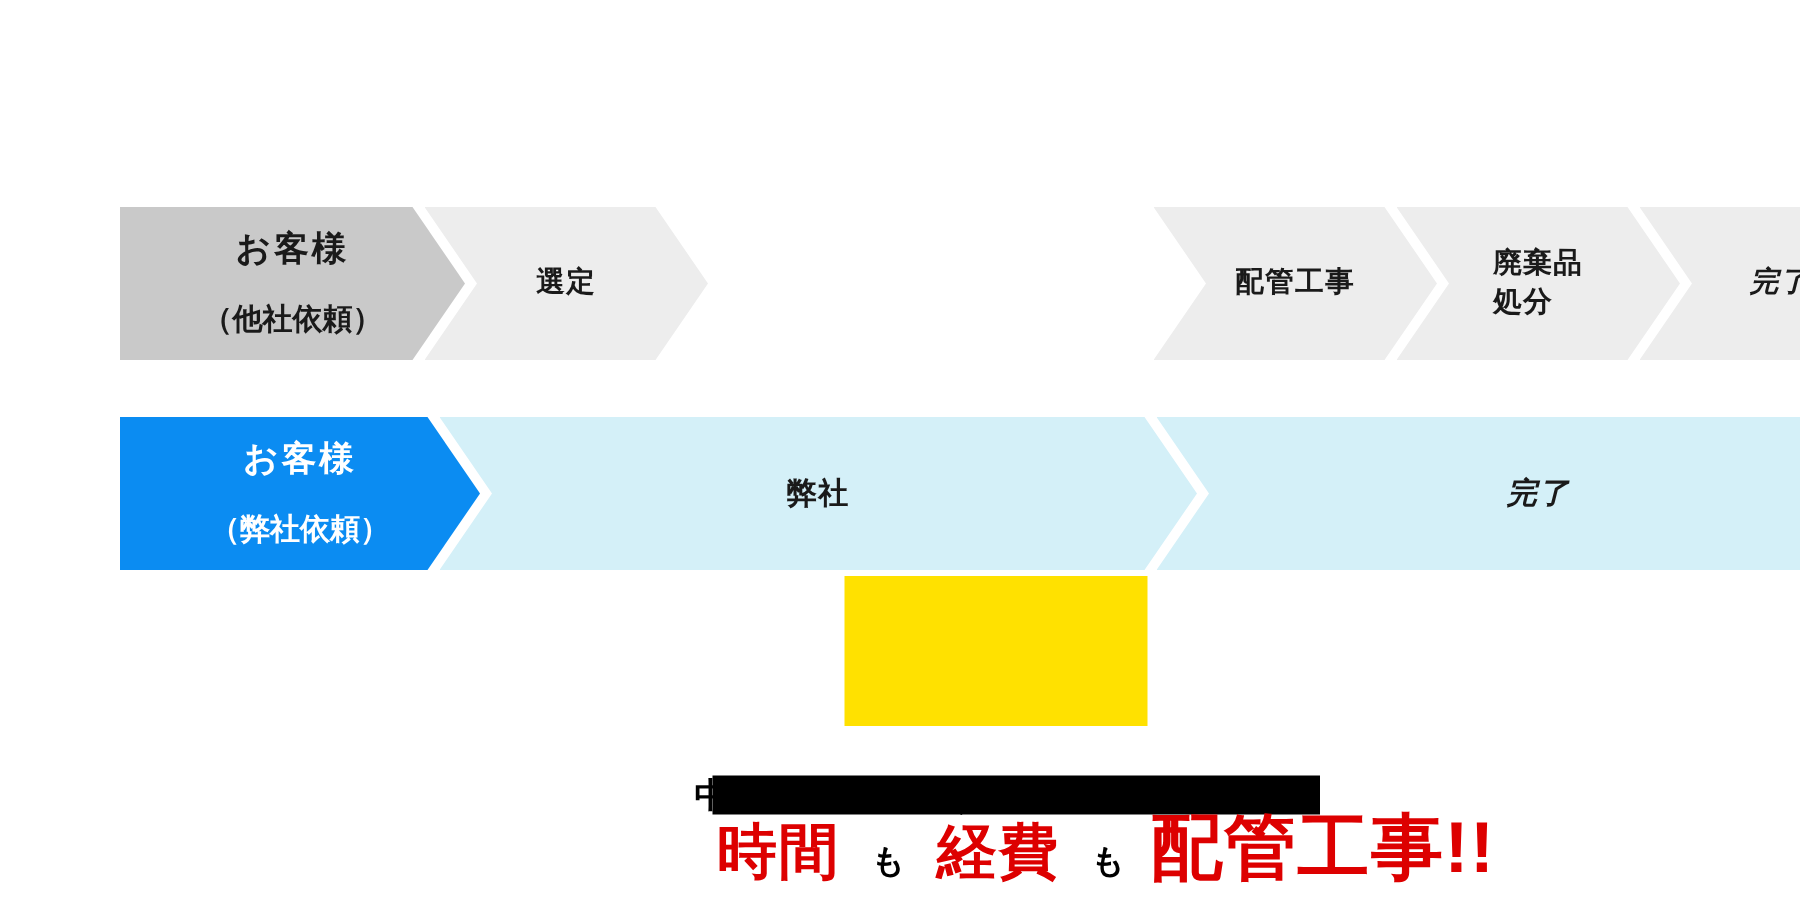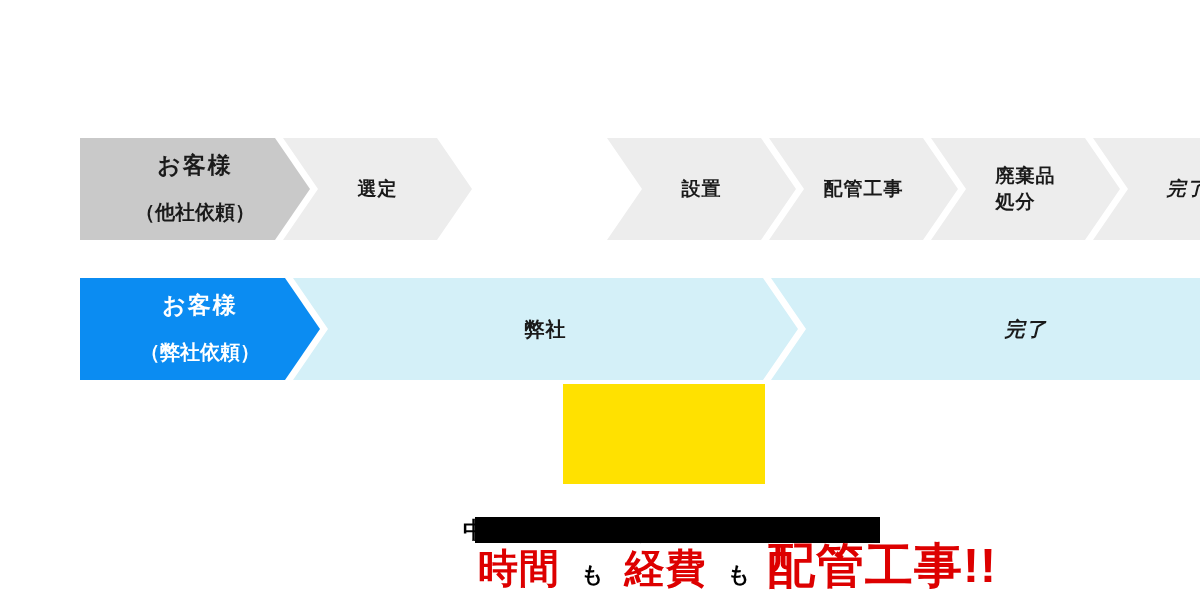--- a/index.html
+++ b/index.html
@@ -83,23 +83,20 @@
 <div class="page">
 
   <div class="flow-row row-top">
     <div class="seg seg-first bg-gray-dark" style="left:0;width:230px">
       <div class="start-title">お客様</div>
       <div class="start-subtitle">（他社依頼）</div>
     </div>
     <div class="seg seg-mid bg-gray" style="left:203px;width:189px">
       <div class="step-label single">選定</div>
     </div>
-    <div class="seg seg-mid bg-gray" style="left:527px;width:189px">
-      <div class="step-label single">設置</div>
-    </div>
     <div class="seg seg-mid bg-gray" style="left:689px;width:189px">
       <div class="step-label single">配管工事</div>
     </div>
     <div class="seg seg-mid bg-gray" style="left:851px;width:189px">
       <div class="step-label">廃棄品
 処分</div>
     </div>
     <div class="seg seg-last bg-gray" style="left:1013px;width:187px">
       <div class="step-label single">完了</div>
     </div>

